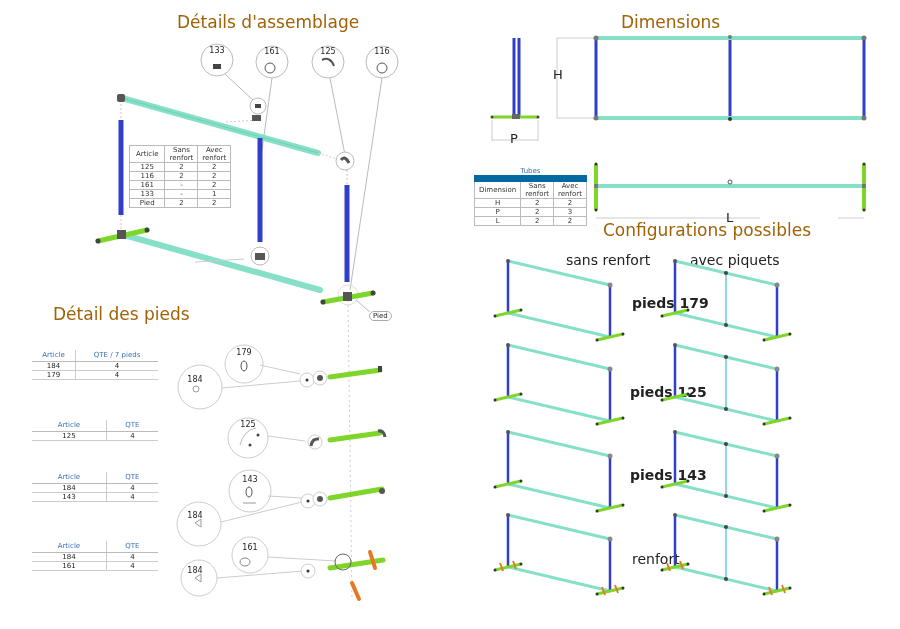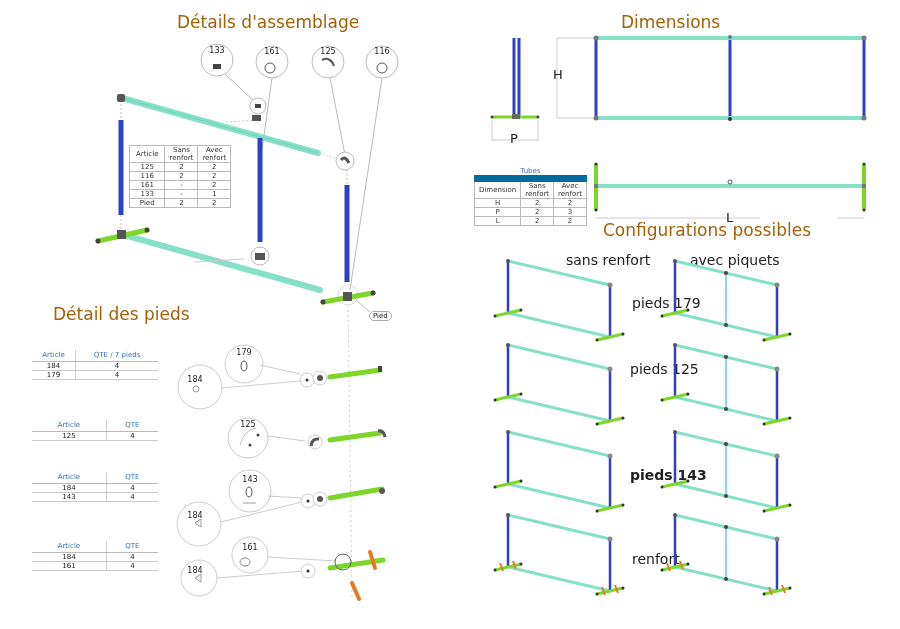--- a/index.html
+++ b/index.html
@@ -347,22 +347,22 @@
         <td>L</td>
         <td>2</td>
         <td>2</td>
       </tr>
 </tbody>
   </table>
 
 <div class="title" style="left:603px;top:220px;">Configurations possibles</div>
 <div class="small-label" style="left:566px;top:252px;">sans renfort</div>
 <div class="small-label" style="left:690px;top:252px;">avec piquets</div>
-<div class="small-label" style="left:632px;top:295px;">pieds 179</div>
-<div class="small-label" style="left:630px;top:361px;">pieds 125</div>
+<div class="small-label" style="left:632px;top:295px;font-weight:bold;">pieds 179</div>
+<div class="small-label" style="left:630px;top:384px;font-weight:bold;">pieds 125</div>
 <div class="small-label" style="left:630px;top:467px;font-weight:bold;">pieds 143</div>
 <div class="small-label" style="left:632px;top:551px;">renfort</div>
 
 <svg class="draw" id="config-svg" width="900" height="629">
     <g>
       <line x1="508" y1="261" x2="610" y2="285" stroke="#86e0c8" stroke-width="3"></line>
       <line x1="508" y1="313" x2="610" y2="337" stroke="#86e0c8" stroke-width="3"></line>
       <line x1="508" y1="261" x2="508" y2="313" stroke="#2f3fc8" stroke-width="2.5"></line>
       <line x1="610" y1="285" x2="610" y2="337" stroke="#2f3fc8" stroke-width="2.5"></line>
       <circle cx="508" cy="261" r="2" fill="#555"></circle>

